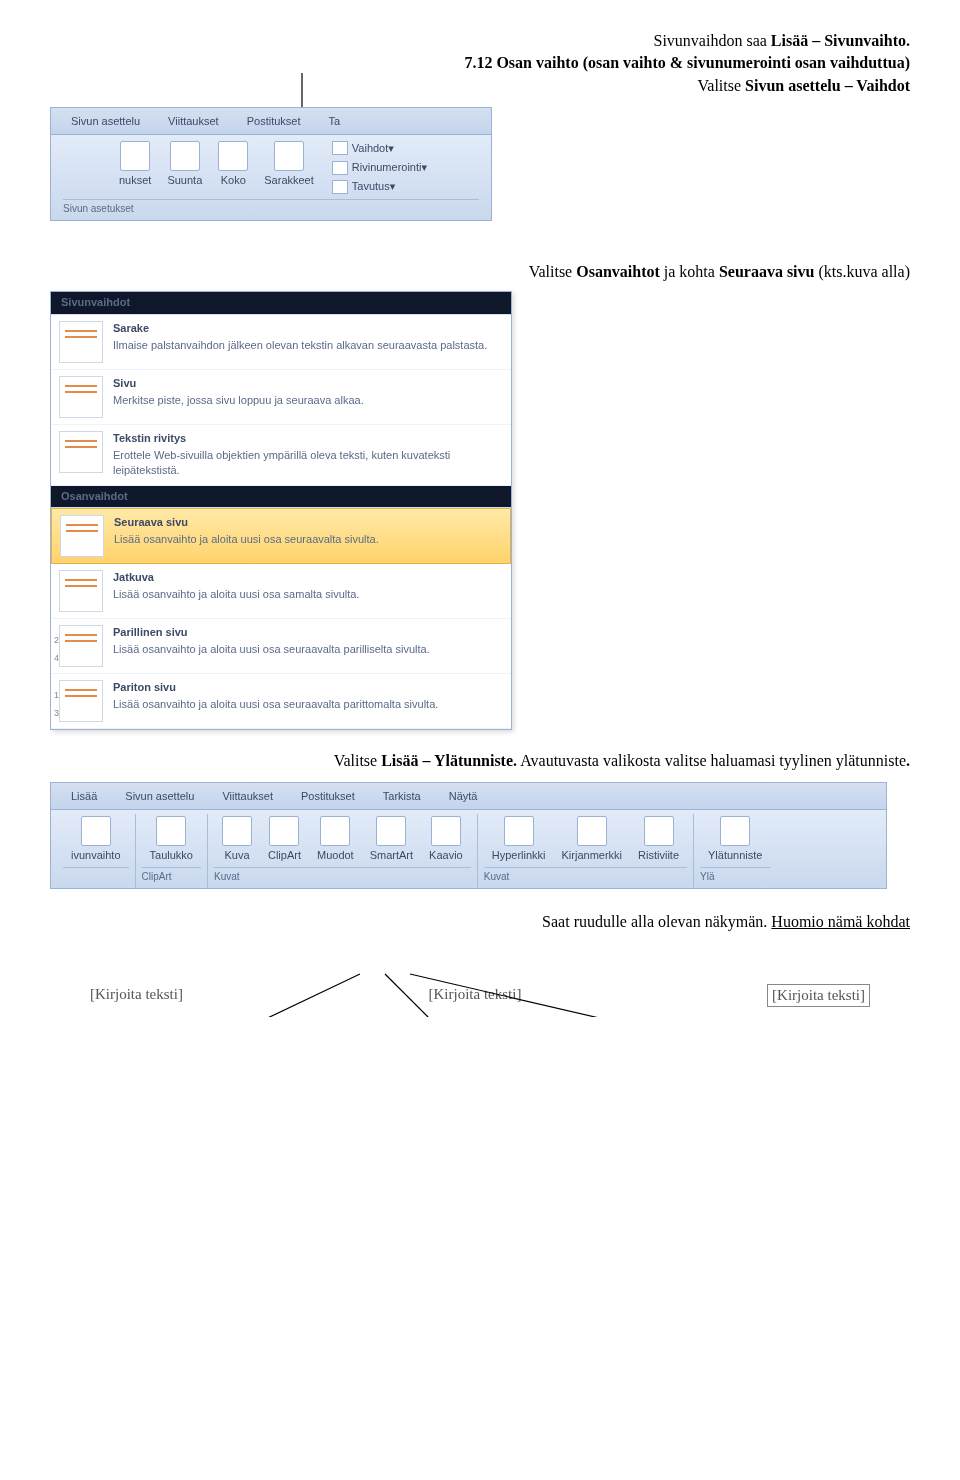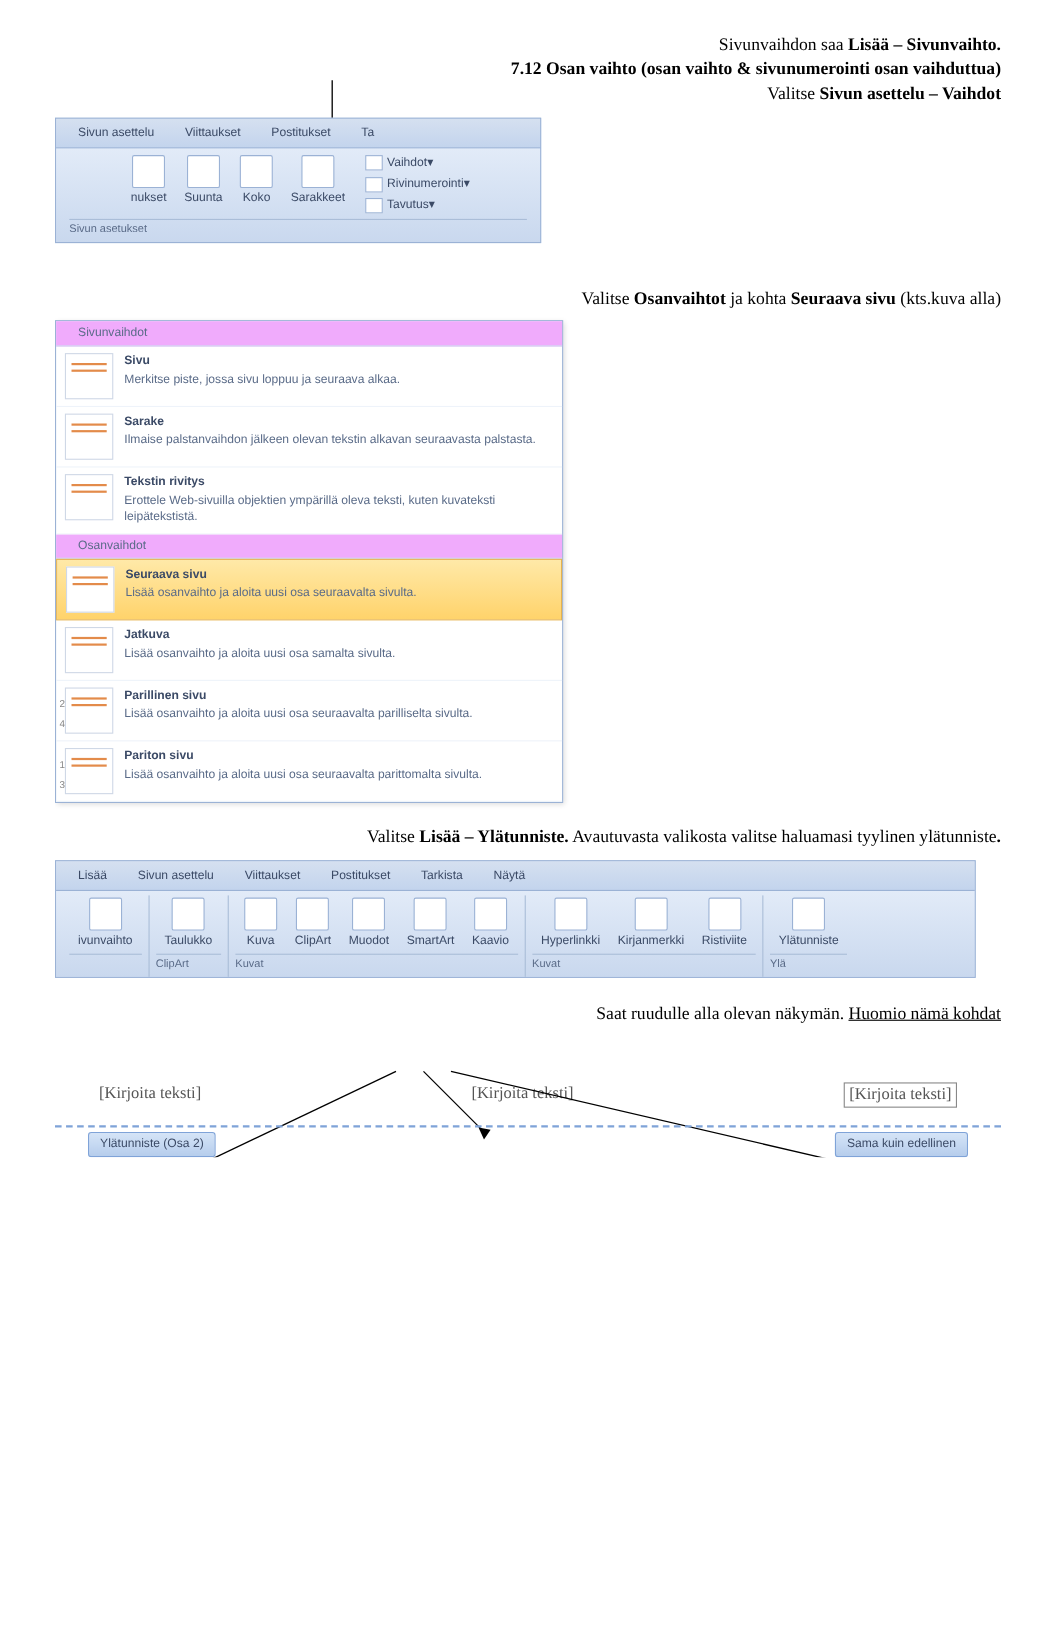--- a/index.html
+++ b/index.html
@@ -91,24 +91,24 @@
   .dropdown {
     font-family: "Segoe UI", Tahoma, sans-serif;
     font-size: 11px;
     width: 460px;
     background: #fff;
     border: 1px solid #9bb2d5;
     box-shadow: 2px 2px 5px rgba(0,0,0,0.15);
     margin: 8px 0 20px 0;
   }
   .dd-header {
-    background: #f0abfc;
+    background: #0f172a;
     color: #5a6b88;
-    font-weight: normal;
-    padding: 3px 20px;
+    font-weight: bold;
+    padding: 3px 10px;
     border-bottom: 1px solid #cfdef0;
   }
   .dd-item {
     display: flex;
     padding: 6px 8px;
     border-bottom: 1px solid #eef3fa;
   }
   .dd-item.highlight {
     background: linear-gradient(#ffe9a8,#ffd36b);
     border: 1px solid #e6b24d;
@@ -239,29 +239,29 @@
 <p style="margin-top:30px;">
   <span>Valitse </span><span class="bold">Osanvaihtot</span><span> ja kohta </span><span class="bold">Seuraava sivu</span><span> (kts.kuva alla)</span>
 </p>
 
 <div class="dropdown">
   <div class="dd-header">Sivunvaihdot</div>
   <div id="dd1">
       <div class="dd-item">
         <div class="dd-thumb"></div>
         <div class="dd-txt">
+          <div class="dd-title">Sarake</div>
+          <div class="dd-desc">Ilmaise palstanvaihdon jälkeen olevan tekstin alkavan seuraavasta palstasta.</div>
+        </div>
+      </div>
+      <div class="dd-item">
+        <div class="dd-thumb"></div>
+        <div class="dd-txt">
           <div class="dd-title">Sivu</div>
           <div class="dd-desc">Merkitse piste, jossa sivu loppuu ja seuraava alkaa.</div>
-        </div>
-      </div>
-      <div class="dd-item">
-        <div class="dd-thumb"></div>
-        <div class="dd-txt">
-          <div class="dd-title">Sarake</div>
-          <div class="dd-desc">Ilmaise palstanvaihdon jälkeen olevan tekstin alkavan seuraavasta palstasta.</div>
         </div>
       </div>
       <div class="dd-item">
         <div class="dd-thumb"></div>
         <div class="dd-txt">
           <div class="dd-title">Tekstin rivitys</div>
           <div class="dd-desc">Erottele Web-sivuilla objektien ympärillä oleva teksti, kuten kuvateksti leipätekstistä.</div>
         </div>
       </div>
     </div>
@@ -402,20 +402,16 @@
     <polygon points="385,51 396,53 390,62" fill="#000"></polygon>
     <line class="arrow-line" x1="360" y1="0" x2="790" y2="100"></line>
     <polygon points="784,94 796,98 790,108" fill="#000"></polygon>
   </svg>
 
   <div class="header-bar">
     <span class="header-cell">[Kirjoita teksti]</span>
     <span class="header-cell">[Kirjoita teksti]</span>
     <span class="header-cell right">[Kirjoita teksti]</span>
   </div>
-  <div class="footer-tab-row">
-    <div class="footer-tab">Ylätunniste (Osa 2)</div>
-    <div class="footer-tab">Sama kuin edellinen</div>
-  </div>
 </div>
 
 
 
 
 </body></html>

